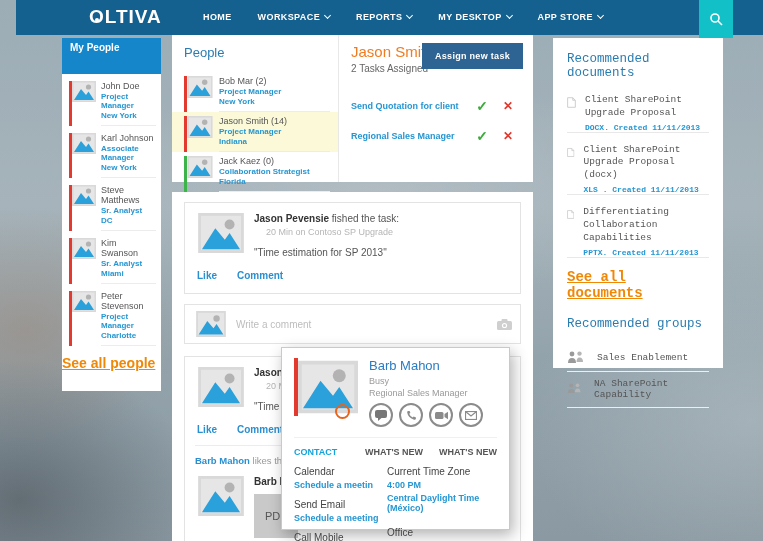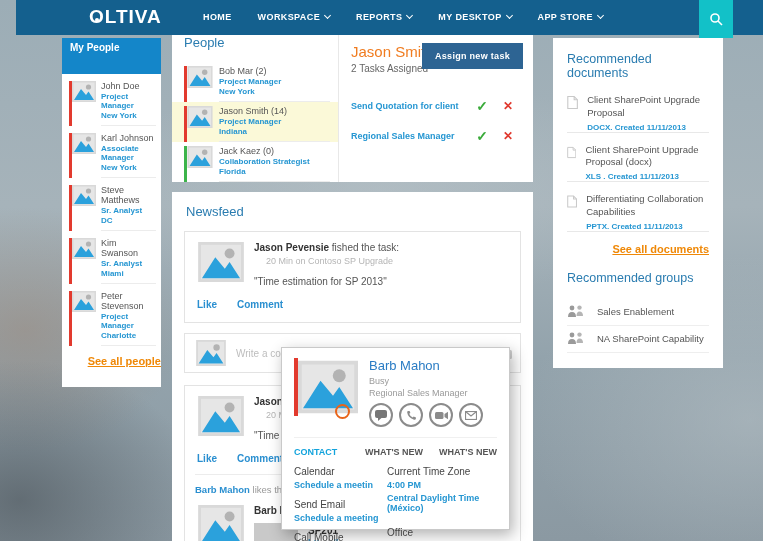--- a/index.html
+++ b/index.html
@@ -25,25 +25,25 @@
   .avatar .bar{position:absolute;left:0;top:0;width:3px;height:100%;}
   .bar-red{background:#e23a2e;} .bar-green{background:#3cb44a;}
   .avatar svg{display:block;margin-left:3px;}
   
   .my-people{position:absolute;left:62px;top:38px;width:99px;background:#fff;padding-bottom:4px;z-index:3;}
   .mp-header{height:36px;line-height:20px;background:#1486c9;color:#fff;font-size:10px;font-weight:bold;padding-left:8px;}
   .mp-item{display:flex;gap:5px;padding:7px 5px 0 7px;cursor:pointer;}
   .p-name{font-size:9px;color:#555;}
   .p-role,.p-loc{font-size:8px;font-weight:bold;color:#2596d2;margin-top:1px;}
   .p-info{flex:1;border-bottom:1px solid #ececec;padding-bottom:5px;}
-  .see-all{display:block;text-align:right;color:#ef8807;font-weight:bold;font-size:11px;text-decoration:underline;margin:9px 0 16px;cursor:pointer;}
+  .see-all{display:block;text-align:left;color:#ef8807;font-weight:bold;font-size:14px;text-decoration:underline;margin:9px 0 16px;cursor:pointer;}
   
   .top-panel{position:absolute;left:172px;top:35px;width:361px;height:147px;background:#fff;display:flex;z-index:2;}
   .panel-h{font-size:13px;color:#2a7cb0;font-weight:normal;margin:0;}
-  .people-col{width:167px;border-right:1px solid #e8e8e8;box-sizing:border-box;}
+  .people-col{width:167px;border-right:1px solid #e8e8e8;padding-top:10px;box-sizing:border-box;}
   .people-col .panel-h{margin:0 0 12px 12px;}
   .pp-item{display:flex;gap:6px;padding:4px 8px 0 12px;cursor:pointer;}
   .pp-item.highlight{background:#fbf9d8;}
   .tasks-col{flex:1;position:relative;padding:8px 12px;}
   .task-person{color:#f07c20;font-size:15px;}
   .task-sub{color:#666;font-size:10px;margin-top:3px;}
   .assign-btn{position:absolute;right:10px;top:8px;background:#2d6493;color:#fff;font-size:9px;font-weight:bold;padding:8px 13px;border:none;letter-spacing:.3px;cursor:pointer;}
   .task-row{display:flex;align-items:center;margin-top:14px;}
   .task-row.first{margin-top:24px;align-items:center;}
   .task-label{flex:1;color:#2596d2;font-size:9px;font-weight:bold;}
@@ -64,21 +64,21 @@
   .comment-box input{flex:1;border:none;outline:none;font-size:10px;color:#777;font-family:"Liberation Sans",sans-serif;}
   .comment-box input::placeholder{color:#bdbdbd;}
   .likes-row{border-top:1px solid #ececec;margin-top:10px;padding-top:9px;font-size:9.5px;color:#999;}
   .likes-row b{color:#2a8fd0;cursor:pointer;}
   .repost-row{display:flex;gap:10px;margin-top:10px;}
   .attach-row{display:flex;gap:10px;margin-top:7px;}
   .pdf-box{width:44px;height:44px;background:#c9c9c9;color:#555;font-size:11px;display:flex;align-items:center;justify-content:center;flex:none;}
   .attach-title{font-size:10px;font-weight:bold;color:#333;margin-top:2px;}
   .attach-link{font-size:9px;font-weight:bold;color:#2596d2;text-decoration:underline;display:block;margin-top:2px;cursor:pointer;}
   
-  .right-sidebar{position:absolute;left:553px;top:38px;width:170px;height:330px;background:#fff;padding:14px;box-sizing:border-box;z-index:3;}
+  .right-sidebar{position:absolute;left:553px;top:38px;width:170px;height:330px;background:#fff;padding:14px;box-sizing:border-box;z-index:3;font-family:Liberation Mono, monospace;}
   .right-sidebar .panel-h{font-size:12.5px;margin:0 0 14px;}
   .doc-item{display:flex;gap:9px;margin-bottom:11px;border-bottom:1px solid #e8e8e8;cursor:pointer;}
   .doc-title{font-size:9.5px;color:#555;line-height:1.35;}
   .doc-meta{font-size:8px;color:#2596d2;font-weight:bold;margin-top:3px;}
   .groups-h{margin-top:16px !important;}
   .group-item{display:flex;align-items:center;gap:12px;padding:6px 0 7px;border-bottom:1px solid #eee;font-size:9.5px;color:#555;cursor:pointer;}
   
   .contact-popup{position:absolute;left:281px;top:347px;width:229px;height:183px;background:#fff;border:1px solid #c9c9c9;box-shadow:3px 5px 14px rgba(0,0,0,.3);padding:10px 12px;box-sizing:border-box;z-index:20;}
   .cp-header{display:flex;gap:11px;position:relative;}
   .cp-avatar{position:relative;width:64px;height:58px;flex:none;}
@@ -285,21 +285,20 @@
       </div>
       <div class="task-row">
         <span class="task-label">Regional Sales Manager</span>
         <span class="task-check">✓</span>
         <span class="task-x">✕</span>
       </div>
     </div>
   </div>
 
   <div class="newsfeed">
-    <h2 class="panel-h">Newsfeed</h2>
 
     <div class="post-card">
       <div class="post-row">
         <span class="avatar">
             <svg width="46" height="40">
               <use href="#img-ph"></use>
             </svg>
           </span>
         <span>
           <div class="post-line"><b>Jason Pevensie</b><span> fished the task:</span></div>

